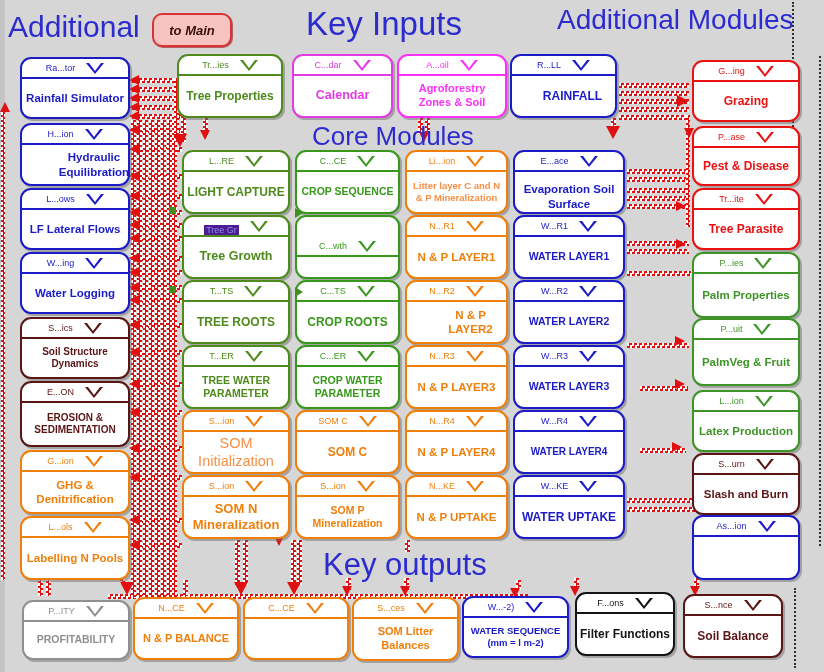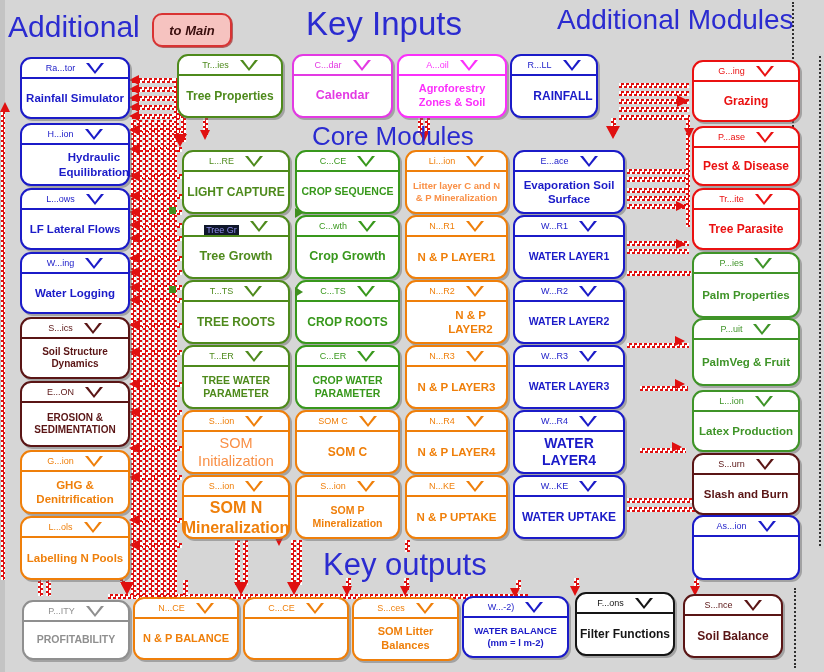--- a/index.html
+++ b/index.html
@@ -11,21 +11,21 @@
   
   #to-main{position:absolute;left:152px;top:13px;width:76px;height:30px;background:#f6c3c0;
     border:2.5px solid #d93333;border-radius:10px;box-shadow:1px 1px 0 #b06060;
     display:flex;align-items:center;justify-content:center;font-size:13px;font-weight:bold;
     font-style:italic;color:#3a0f0f;z-index:4;cursor:pointer;}
   
   .box{position:absolute;box-sizing:border-box;background:#fff;border:2px solid var(--c);
     border-radius:11px;box-shadow:2px 2px 0 rgba(110,110,110,.5);display:flex;flex-direction:column;z-index:2;}
   .hd{height:18px;min-height:18px;border-bottom:2px solid var(--c);display:flex;align-items:center;
     justify-content:center;gap:11px;font-size:9px;color:var(--c);overflow:hidden;}
-  .hd .sel{background:#0f172a;color:#8f8fe8;padding:0 2px;margin-top:8px;}
+  .hd .sel{background:#4c1d95;color:#8f8fe8;padding:0 2px;margin-top:8px;}
   .tri{width:0;height:0;border-left:9px solid transparent;border-right:9px solid transparent;
     border-top:11px solid var(--c);position:relative;flex:0 0 auto;}
   .tri::after{content:"";position:absolute;left:-6px;top:-11px;border-left:6px solid transparent;
     border-right:6px solid transparent;border-top:8px solid #fff;}
   .bd{flex:1;display:flex;flex-direction:column;align-items:center;justify-content:center;
     text-align:center;color:var(--tc);padding:1px 3px;line-height:1.25;font-weight:700;}
   .bd.light{font-weight:400;}
   .bd .sub{display:block;}
   
   .ck{background-image:repeating-conic-gradient(#e01010 0% 25%,#ffffff 0% 50%);background-size:5px 5px;}
@@ -308,21 +308,21 @@
         </div>
         <div class="bd light" style="font-size: 14.5px;">
           <span>SOM Initialization</span>
         </div>
       </div>
       <div class="box" style="left: 182px; top: 475px; width: 108px; height: 64px; --c: #ef7f0a; --tc: #ef7f0a;">
         <div class="hd">
           <span>S...ion</span>
           <span class="tri"></span>
         </div>
-        <div class="bd" style="font-size: 16px;">
+        <div class="bd" style="font-size: 13px;">
           <span>SOM N Mineralization</span>
         </div>
       </div>
       <div class="box" style="left: 292px; top: 54px; width: 101px; height: 64px; --c: #e33ae3; --tc: #e33ae3;">
         <div class="hd">
           <span>C...dar</span>
           <span class="tri"></span>
         </div>
         <div class="bd" style="font-size: 12.5px;">
           <span>Calendar</span>
@@ -335,23 +335,20 @@
         </div>
         <div class="bd" style="font-size: 10.5px;">
           <span>CROP SEQUENCE</span>
         </div>
       </div>
       <div class="box" style="left: 295px; top: 215px; width: 105px; height: 64px; justify-content: center; --c: #38981c; --tc: #38981c;">
         <div class="hd">
           <span>C...wth</span>
           <span class="tri"></span>
         </div>
-        <div class="bd" style="font-size: 12.5px;">
-          <span>Crop Growth</span>
-        </div>
       </div>
       <div class="box" style="left: 295px; top: 280px; width: 105px; height: 64px; --c: #38981c; --tc: #38981c;">
         <div class="hd">
           <span>C...TS</span>
           <span class="tri"></span>
         </div>
         <div class="bd" style="font-size: 12px;">
           <span>CROP ROOTS</span>
         </div>
       </div>
@@ -438,35 +435,35 @@
       </div>
       <div class="box" style="left: 405px; top: 475px; width: 103px; height: 64px; --c: #ef7f0a; --tc: #ef7f0a;">
         <div class="hd">
           <span>N...KE</span>
           <span class="tri"></span>
         </div>
         <div class="bd" style="font-size: 11.5px;">
           <span>N &amp; P UPTAKE</span>
         </div>
       </div>
-      <div class="box" style="left: 510px; top: 54px; width: 88px; height: 64px; --c: #1b1bc8; --tc: #1b1bc8;">
+      <div class="box" style="left: 510px; top: 54px; width: 107px; height: 64px; --c: #1b1bc8; --tc: #1b1bc8;">
         <div class="hd">
           <span>R...LL</span>
           <span class="tri"></span>
         </div>
         <div class="bd" style="font-size: 12px; margin-left: 18px;">
           <span>RAINFALL</span>
         </div>
       </div>
       <div class="box" style="left: 513px; top: 150px; width: 112px; height: 64px; --c: #1b1bc8; --tc: #1b1bc8;">
         <div class="hd">
           <span>E...ace</span>
           <span class="tri"></span>
         </div>
-        <div class="bd" style="font-size: 11.5px;">
+        <div class="bd" style="font-size: 11.5px; justify-content: flex-end;">
           <span>Evaporation Soil Surface</span>
         </div>
       </div>
       <div class="box" style="left: 513px; top: 215px; width: 112px; height: 64px; --c: #1b1bc8; --tc: #1b1bc8;">
         <div class="hd">
           <span>W...R1</span>
           <span class="tri"></span>
         </div>
         <div class="bd" style="font-size: 10.5px;">
           <span>WATER LAYER1</span>
@@ -488,21 +485,21 @@
         </div>
         <div class="bd" style="font-size: 10.5px;">
           <span>WATER LAYER3</span>
         </div>
       </div>
       <div class="box" style="left: 513px; top: 410px; width: 112px; height: 64px; --c: #1b1bc8; --tc: #1b1bc8;">
         <div class="hd">
           <span>W...R4</span>
           <span class="tri"></span>
         </div>
-        <div class="bd" style="font-size: 14px;">
+        <div class="bd" style="font-size: 10px;">
           <span>WATER LAYER4</span>
         </div>
       </div>
       <div class="box" style="left: 513px; top: 475px; width: 112px; height: 64px; --c: #1b1bc8; --tc: #1b1bc8;">
         <div class="hd">
           <span>W...KE</span>
           <span class="tri"></span>
         </div>
         <div class="bd" style="font-size: 12px;">
           <span>WATER UPTAKE</span>
@@ -609,21 +606,21 @@
         <div class="bd" style="font-size: 11px;">
           <span>SOM Litter Balances</span>
         </div>
       </div>
       <div class="box" style="left: 462px; top: 596px; width: 107px; height: 62px; --c: #1b1bc8; --tc: #1b1bc8;">
         <div class="hd">
           <span>W...-2)</span>
           <span class="tri"></span>
         </div>
         <div class="bd" style="font-size: 9.5px;">
-          <span>WATER BALANCE</span>
+          <span>WATER SEQUENCE</span>
           <span class="sub">(mm = l m-2)</span>
         </div>
       </div>
       <div class="box" style="left: 575px; top: 592px; width: 100px; height: 64px; --c: #151515; --tc: #151515;">
         <div class="hd">
           <span>F...ons</span>
           <span class="tri"></span>
         </div>
         <div class="bd" style="font-size: 12px;">
           <span>Filter Functions</span>

